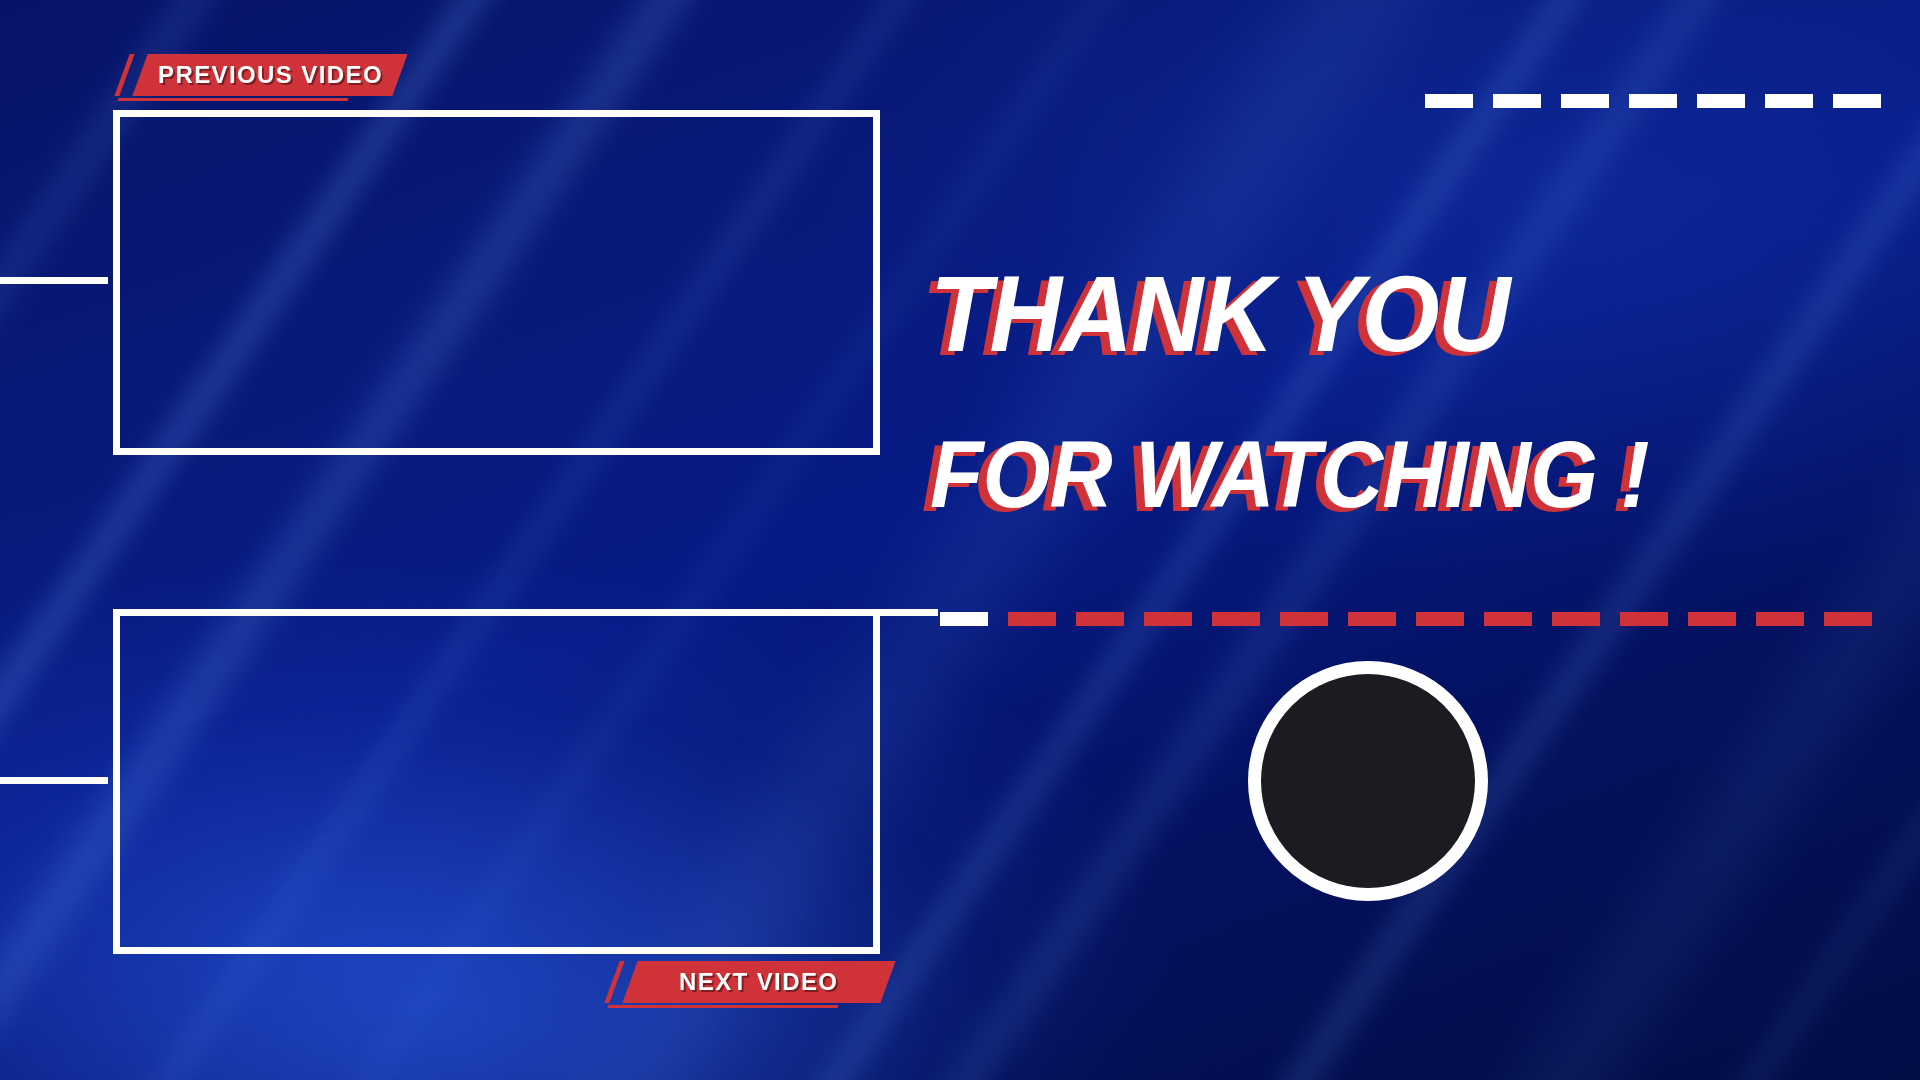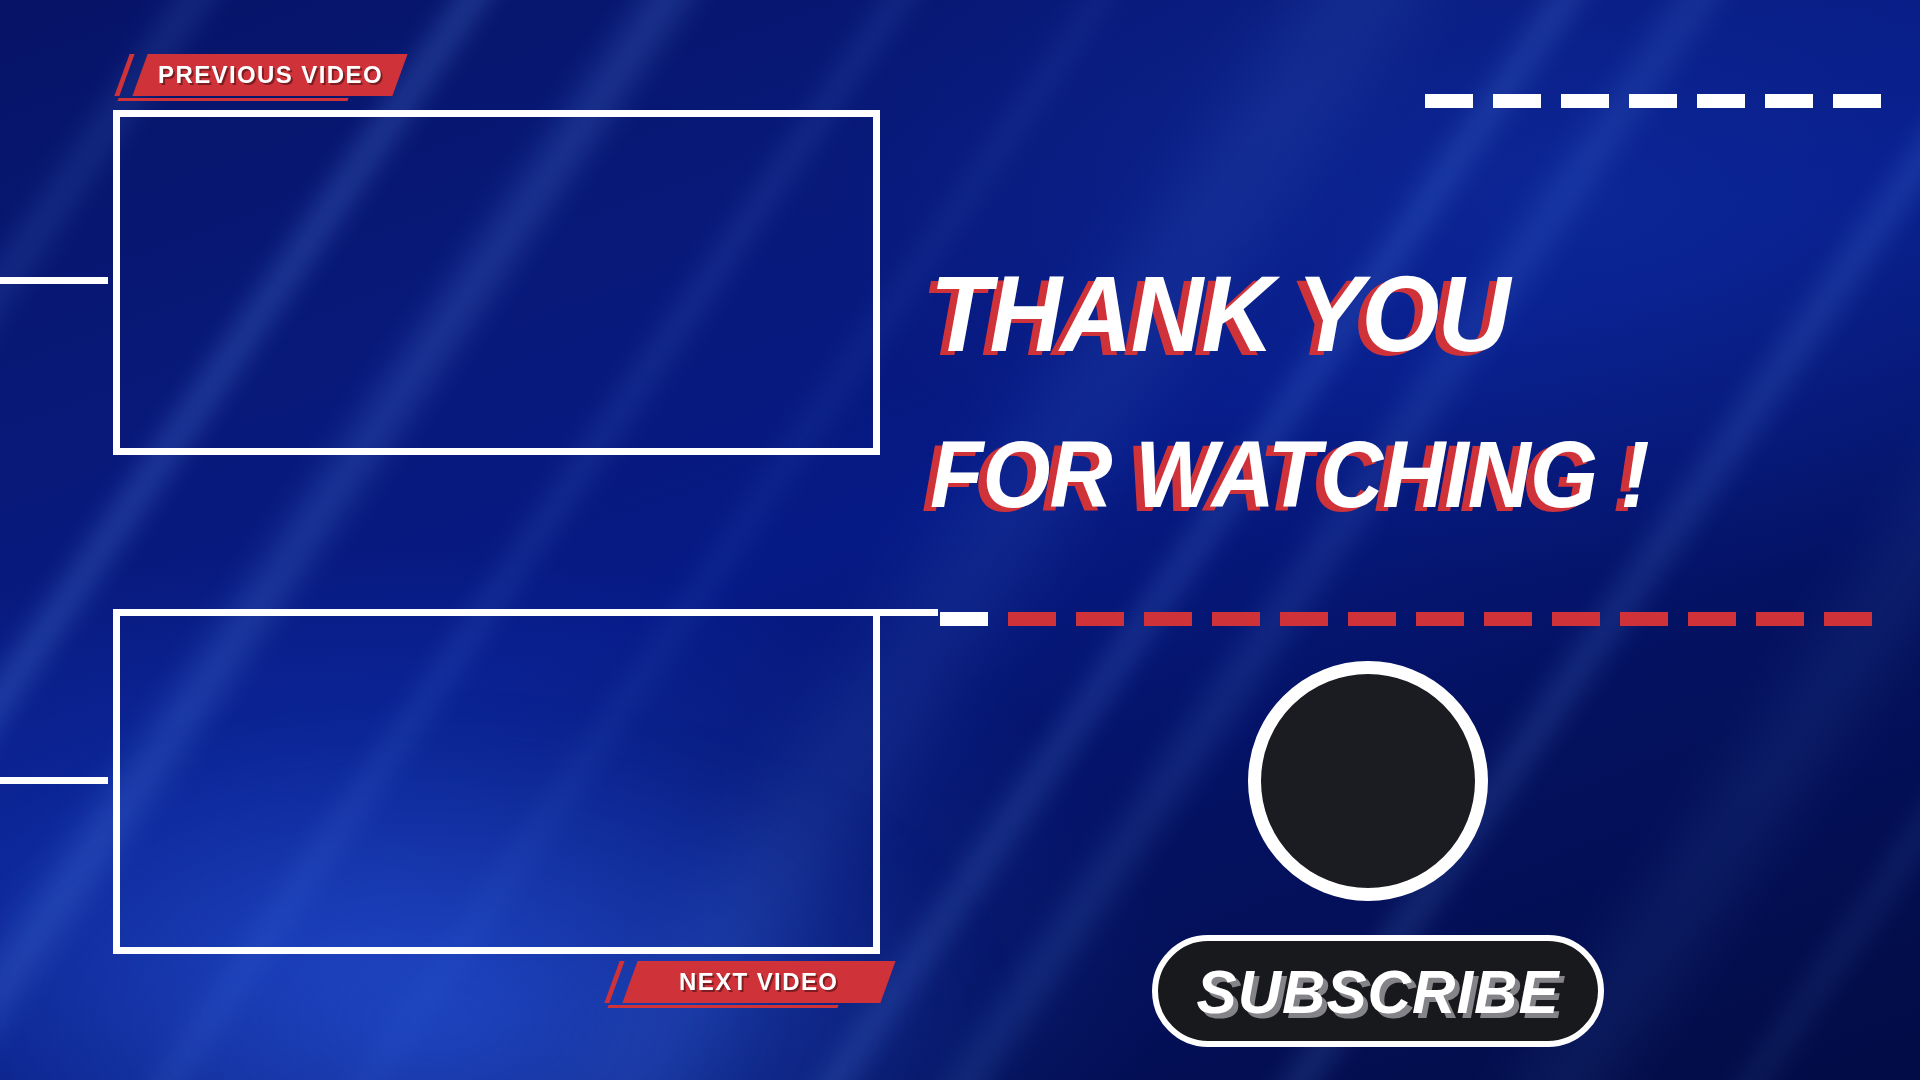--- a/index.html
+++ b/index.html
@@ -257,17 +257,14 @@
     <div class="dash"></div>
     <div class="dash"></div>
     <div class="dash"></div>
     <div class="dash"></div>
     <div class="dash"></div>
     <div class="dash"></div>
   </div>
 
   <div id="avatar"></div>
 
-  <div id="subscribe">
-    <span id="subscribe-label">SUBSCRIBE</span>
-  </div>
 
 </div>
 
 </body></html>

